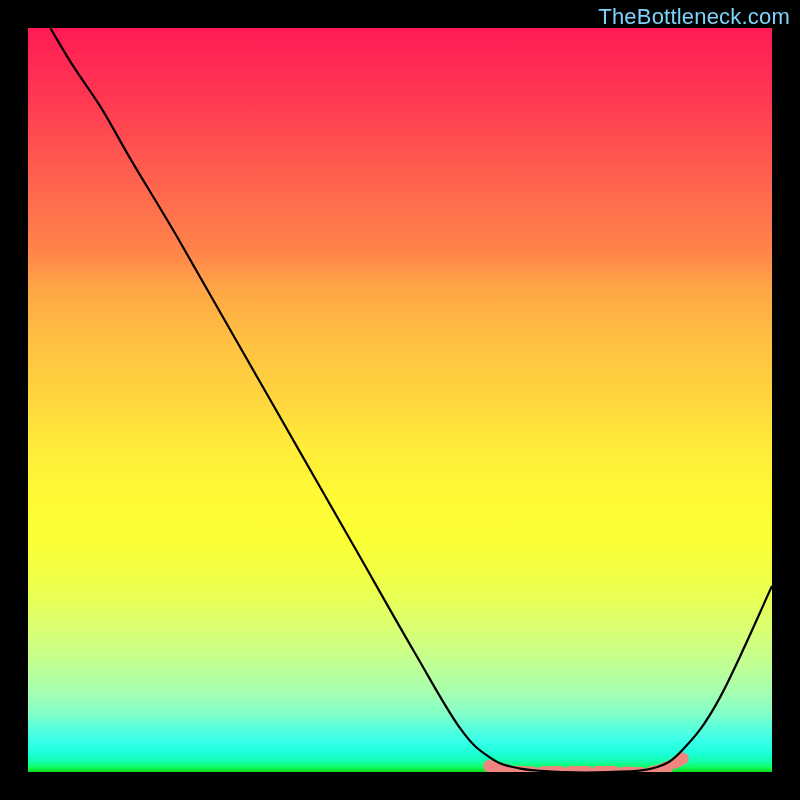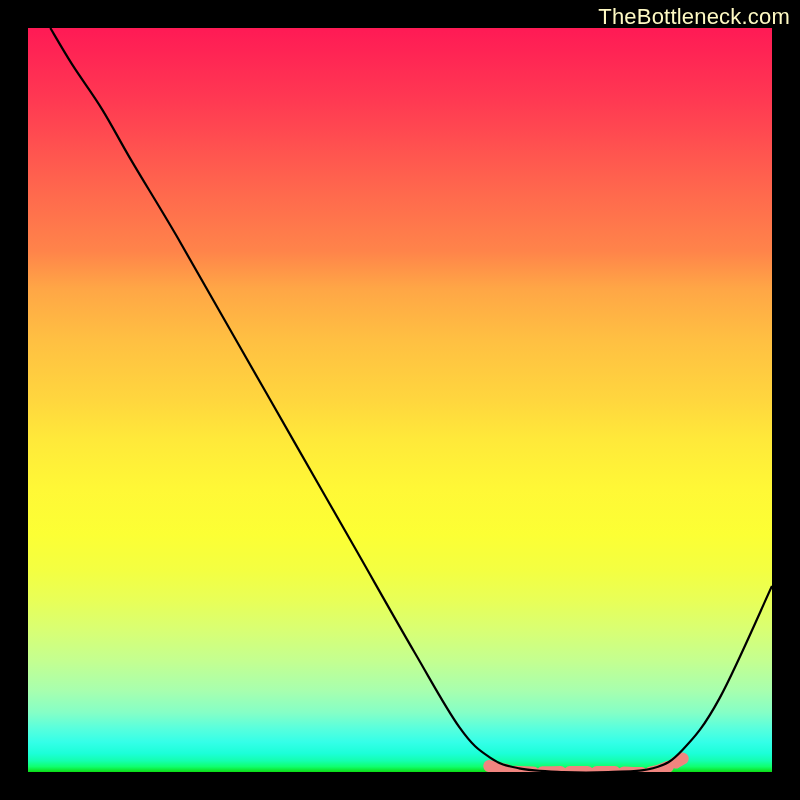--- a/index.html
+++ b/index.html
@@ -8,21 +8,21 @@
     height: 800px;
     background: #000;
     position: relative;
     font-family: Arial, sans-serif;
     overflow: hidden;
   }
   .watermark {
     position: absolute;
     top: 4px;
     right: 10px;
-    color: #fef9c3;
+    color: #7dd3fc;
     font-size: 22px;
     font-weight: 500;
     z-index: 10;
     letter-spacing: 0.2px;
   }
   .plot-area {
     position: absolute;
     left: 28px;
     top: 28px;
     width: 744px;

